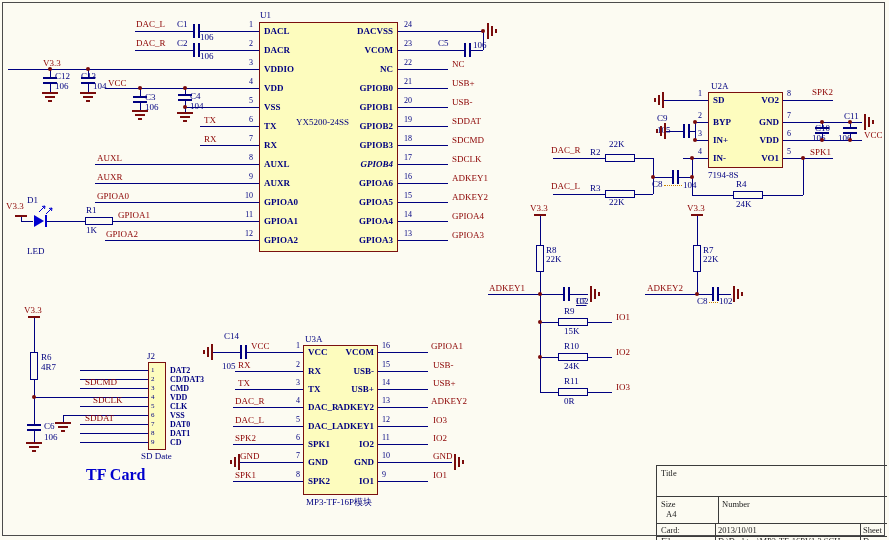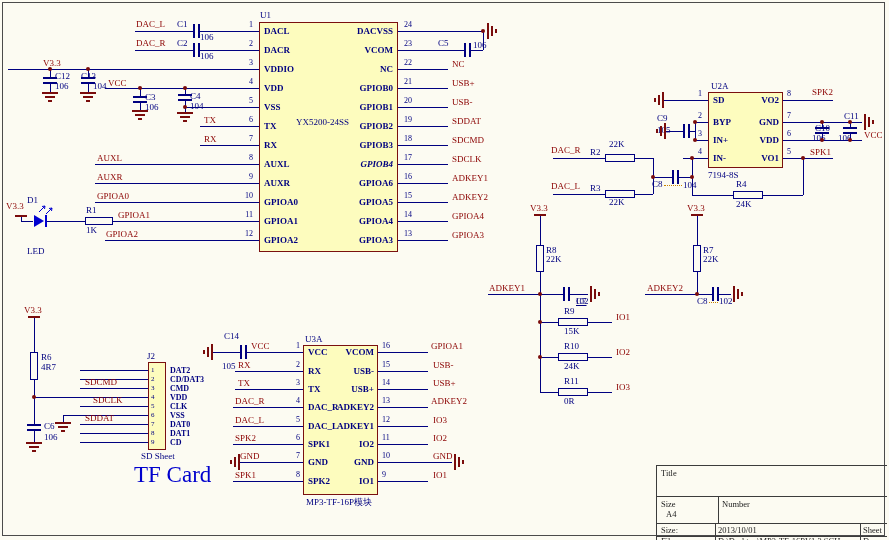--- a/index.html
+++ b/index.html
@@ -18,21 +18,21 @@
   .res{position:absolute;border:1px solid #000080;background:transparent;box-sizing:border-box;}
   .capb{position:absolute;background:#000080;}
   .gb{position:absolute;background:#7a0c0c;}
   .pwr{position:absolute;background:#7a0c0c;}
   .dot{position:absolute;width:4px;height:4px;border-radius:50%;background:#7a0c0c;}
   .ledtri{position:absolute;width:0;height:0;border-left:10px solid #0000d0;
           border-top:6px solid transparent;border-bottom:6px solid transparent;}
   .ledbar{position:absolute;background:#0000d0;}
   .tbl{position:absolute;background:#3c3c3c;}
   .tbt{position:absolute;color:#222;font-size:8.5px;line-height:9px;white-space:nowrap;}
-  .tfcard{position:absolute;color:#0000cd;font-size:23px;font-weight:normal;line-height:18px;margin-left:48px;}
+  .tfcard{position:absolute;color:#0000cd;font-size:16px;font-weight:bold;line-height:18px;}
   #border{position:absolute;left:2px;top:2px;width:883px;height:534px;
           border:1px solid #4b4b4b;box-sizing:border-box;}
 </style>
 </head>
 <body>
 
 <div id="sheet">
   <div id="border"></div>
 
   <div class="tfcard" style="left:86px;top:466px">TF Card</div>
@@ -43,21 +43,21 @@
   <div class="tbl" style="left:656px;top:536px;width:231px;height:1px"></div>
   <div class="tbl" style="left:656px;top:465px;width:1px;height:75px"></div>
   <div class="tbl" style="left:718px;top:496px;width:1px;height:27px"></div>
   <div class="tbl" style="left:715px;top:523px;width:1px;height:17px"></div>
   <div class="tbl" style="left:860px;top:523px;width:1px;height:17px"></div>
 
   <div class="tbt" style="left:661px;top:469px">Title</div>
   <div class="tbt" style="left:661px;top:500px">Size</div>
   <div class="tbt" style="left:666px;top:510px">A4</div>
   <div class="tbt" style="left:722px;top:500px">Number</div>
-  <div class="tbt" style="left:661px;top:526px">Size:</div>
+  <div class="tbt" style="left:661px;top:526px">Card:</div>
   <div class="tbt" style="left:718px;top:526px">2013/10/01</div>
   <div class="tbt" style="left:863px;top:526px">Sheet</div>
   <div class="tbt" style="left:661px;top:537px">File:</div>
   <div class="tbt" style="left:718px;top:537px">D:\Desktop\MP3-TF-16PV1.3.SCH</div>
   <div class="tbt" style="left:863px;top:537px">Drawn</div>
 
   <div class="ledtri" style="left:34px;top:215px"></div>
   <div class="ledbar" style="left:45px;top:215px;width:2px;height:12px"></div>
   <svg style="position:absolute;left:38px;top:201px" width="16" height="13">
     <path d="M1,11 L7,5 M7,5 L4,5.5 M7,5 L6.5,8 M8,13 L14,7 M14,7 L11,7.5 M14,7 L13.5,10" stroke="#0000d0" stroke-width="1" fill="none"></path>
@@ -382,21 +382,21 @@
     <div class="pnum" style="left: 382px; top: 416px; width: 16px; text-align: left;">12</div>
     <div class="pname" style="left: 310px; top: 421px; width: 64px; text-align: right;">ADKEY1</div>
     <div class="pnum" style="left: 382px; top: 434px; width: 16px; text-align: left;">11</div>
     <div class="pname" style="left: 310px; top: 439px; width: 64px; text-align: right;">IO2</div>
     <div class="pnum" style="left: 382px; top: 452px; width: 16px; text-align: left;">10</div>
     <div class="pname" style="left: 310px; top: 457px; width: 64px; text-align: right;">GND</div>
     <div class="pnum" style="left: 382px; top: 471px; width: 16px; text-align: left;">9</div>
     <div class="pname" style="left: 310px; top: 476px; width: 64px; text-align: right;">IO1</div>
     <div class="icbox" style="left: 148px; top: 362px; width: 18px; height: 88px;"></div>
     <div class="des" style="left: 147px; top: 352px;">J2</div>
-    <div class="des" style="left: 141px; top: 452px;">SD Sheet</div>
+    <div class="des" style="left: 141px; top: 452px;">SD Date</div>
     <div class="jnum" style="left: 151px; top: 366px;">1</div>
     <div class="jname" style="left: 170px; top: 366px;">DAT2</div>
     <div class="jnum" style="left: 151px; top: 375px;">2</div>
     <div class="jname" style="left: 170px; top: 375px;">CD/DAT3</div>
     <div class="jnum" style="left: 151px; top: 384px;">3</div>
     <div class="jname" style="left: 170px; top: 384px;">CMD</div>
     <div class="jnum" style="left: 151px; top: 393px;">4</div>
     <div class="jname" style="left: 170px; top: 393px;">VDD</div>
     <div class="jnum" style="left: 151px; top: 402px;">5</div>
     <div class="jname" style="left: 170px; top: 402px;">CLK</div>

